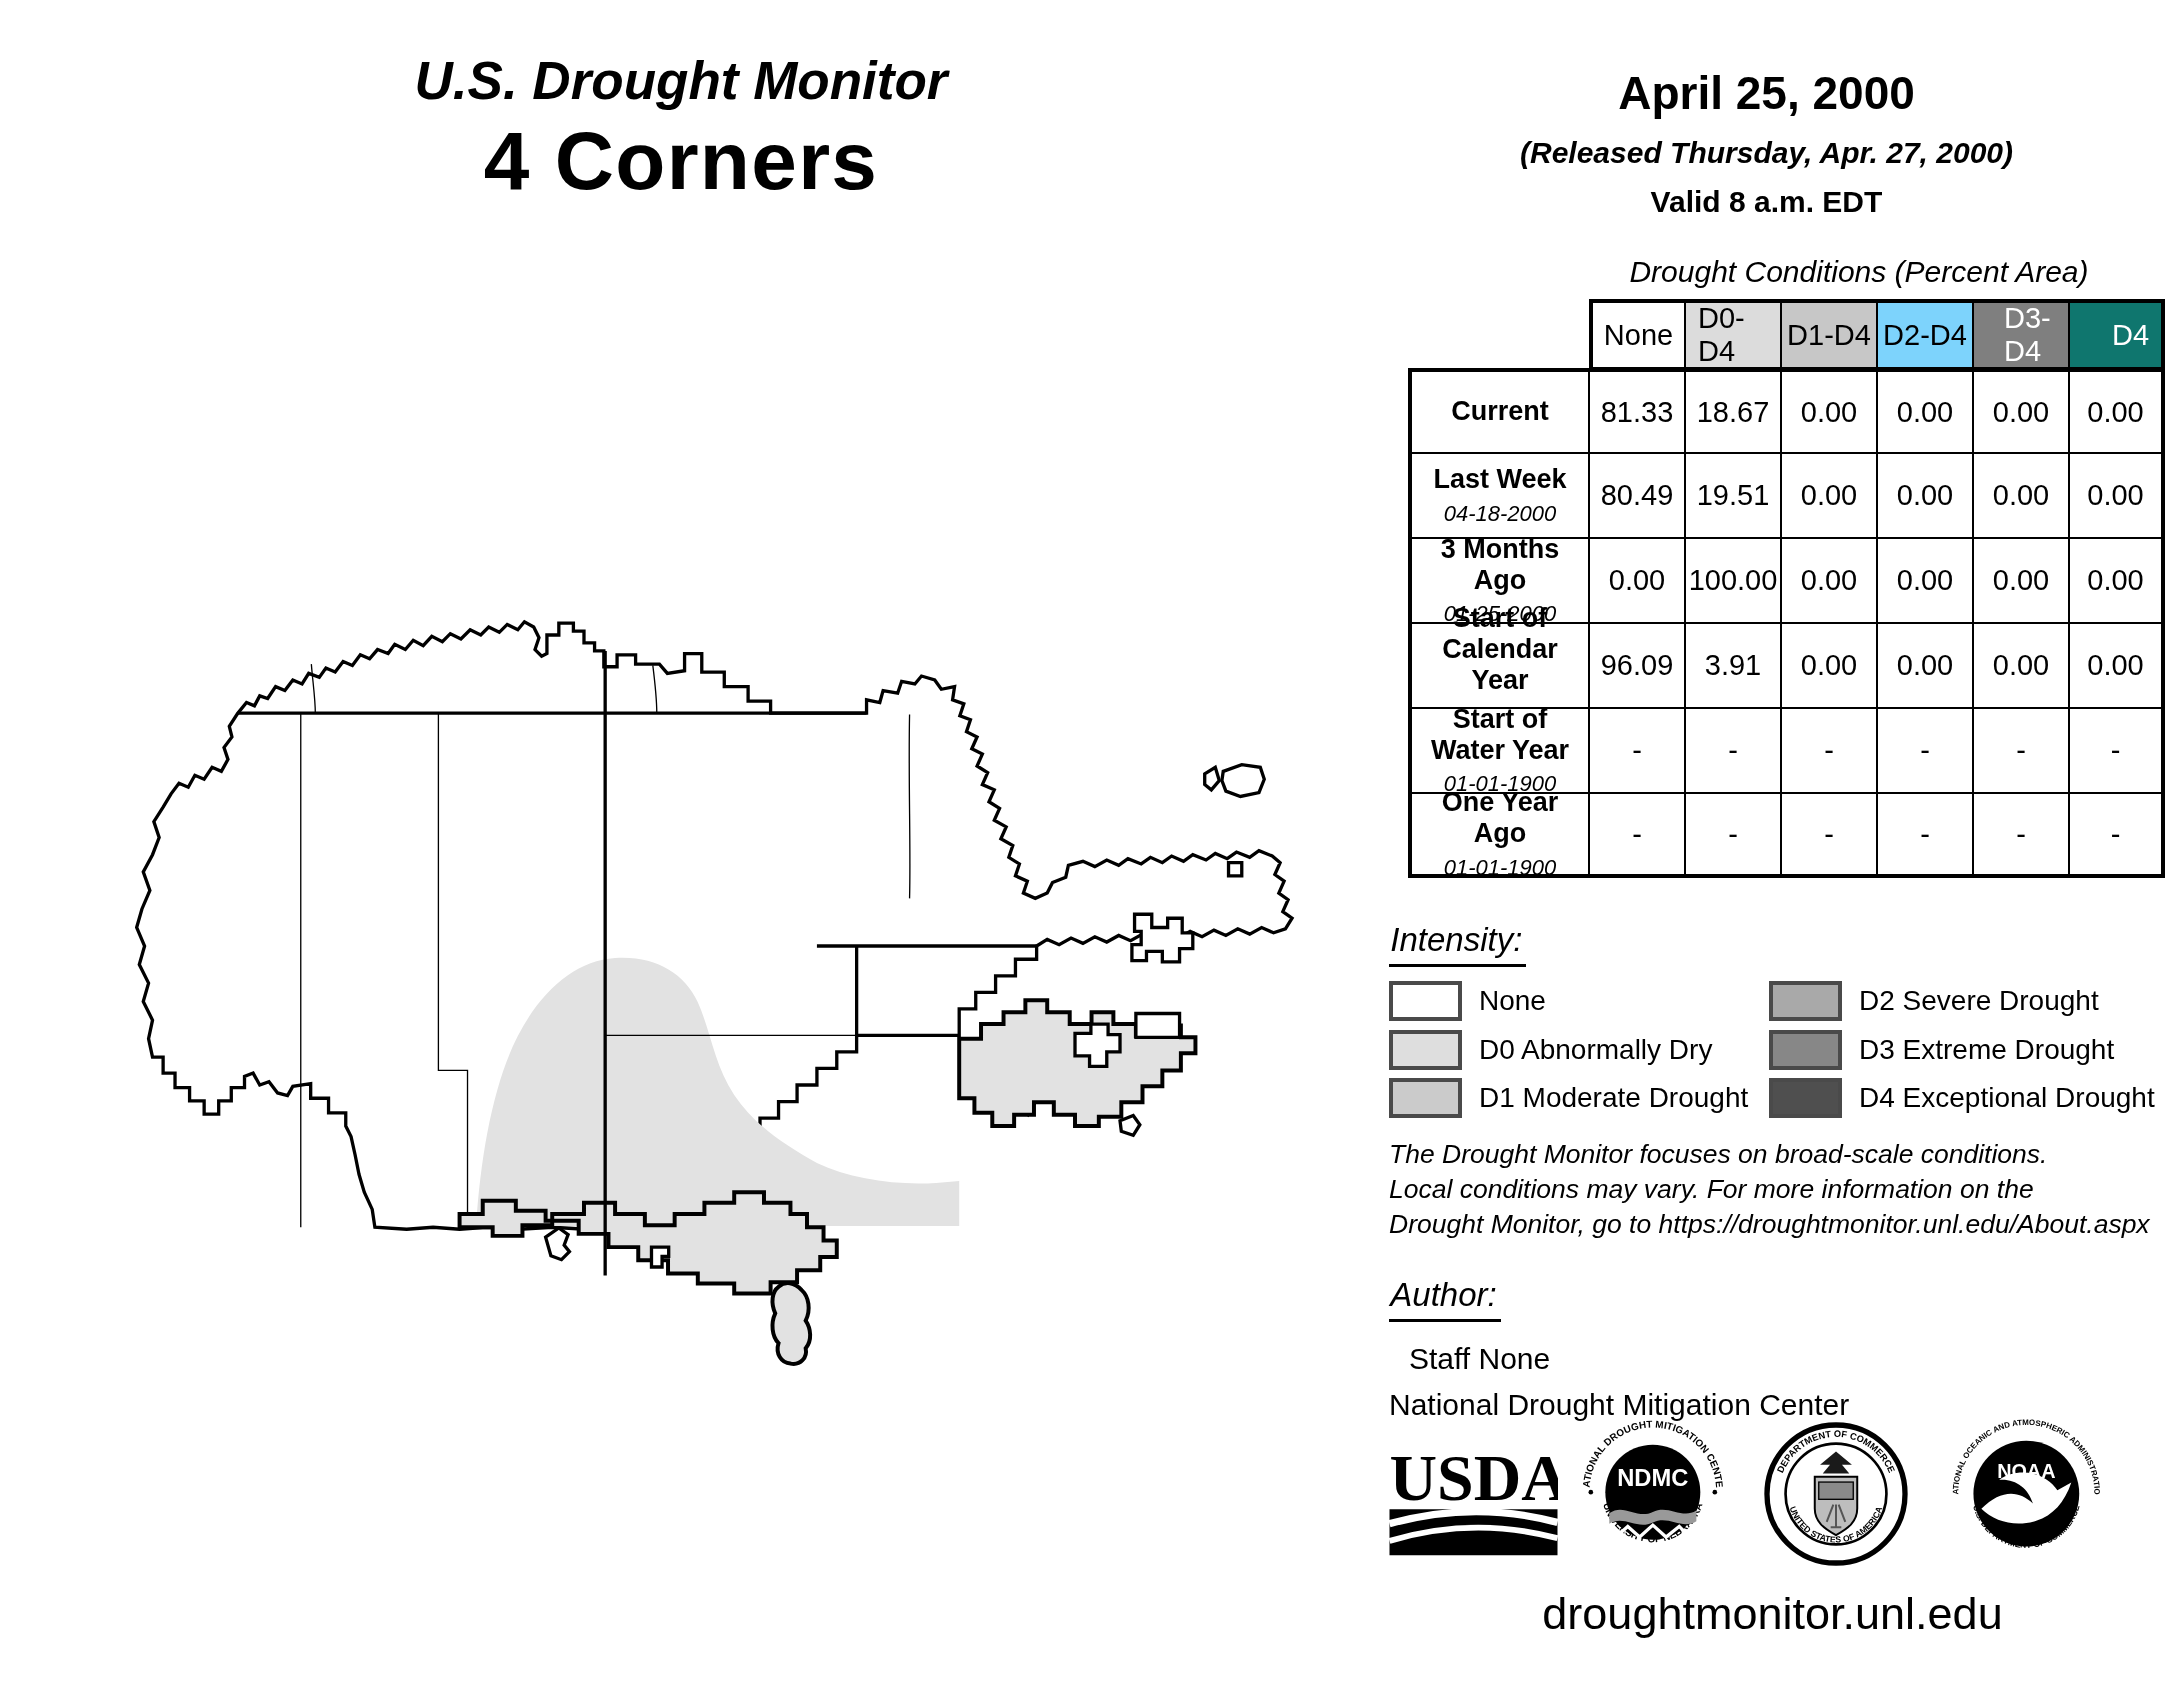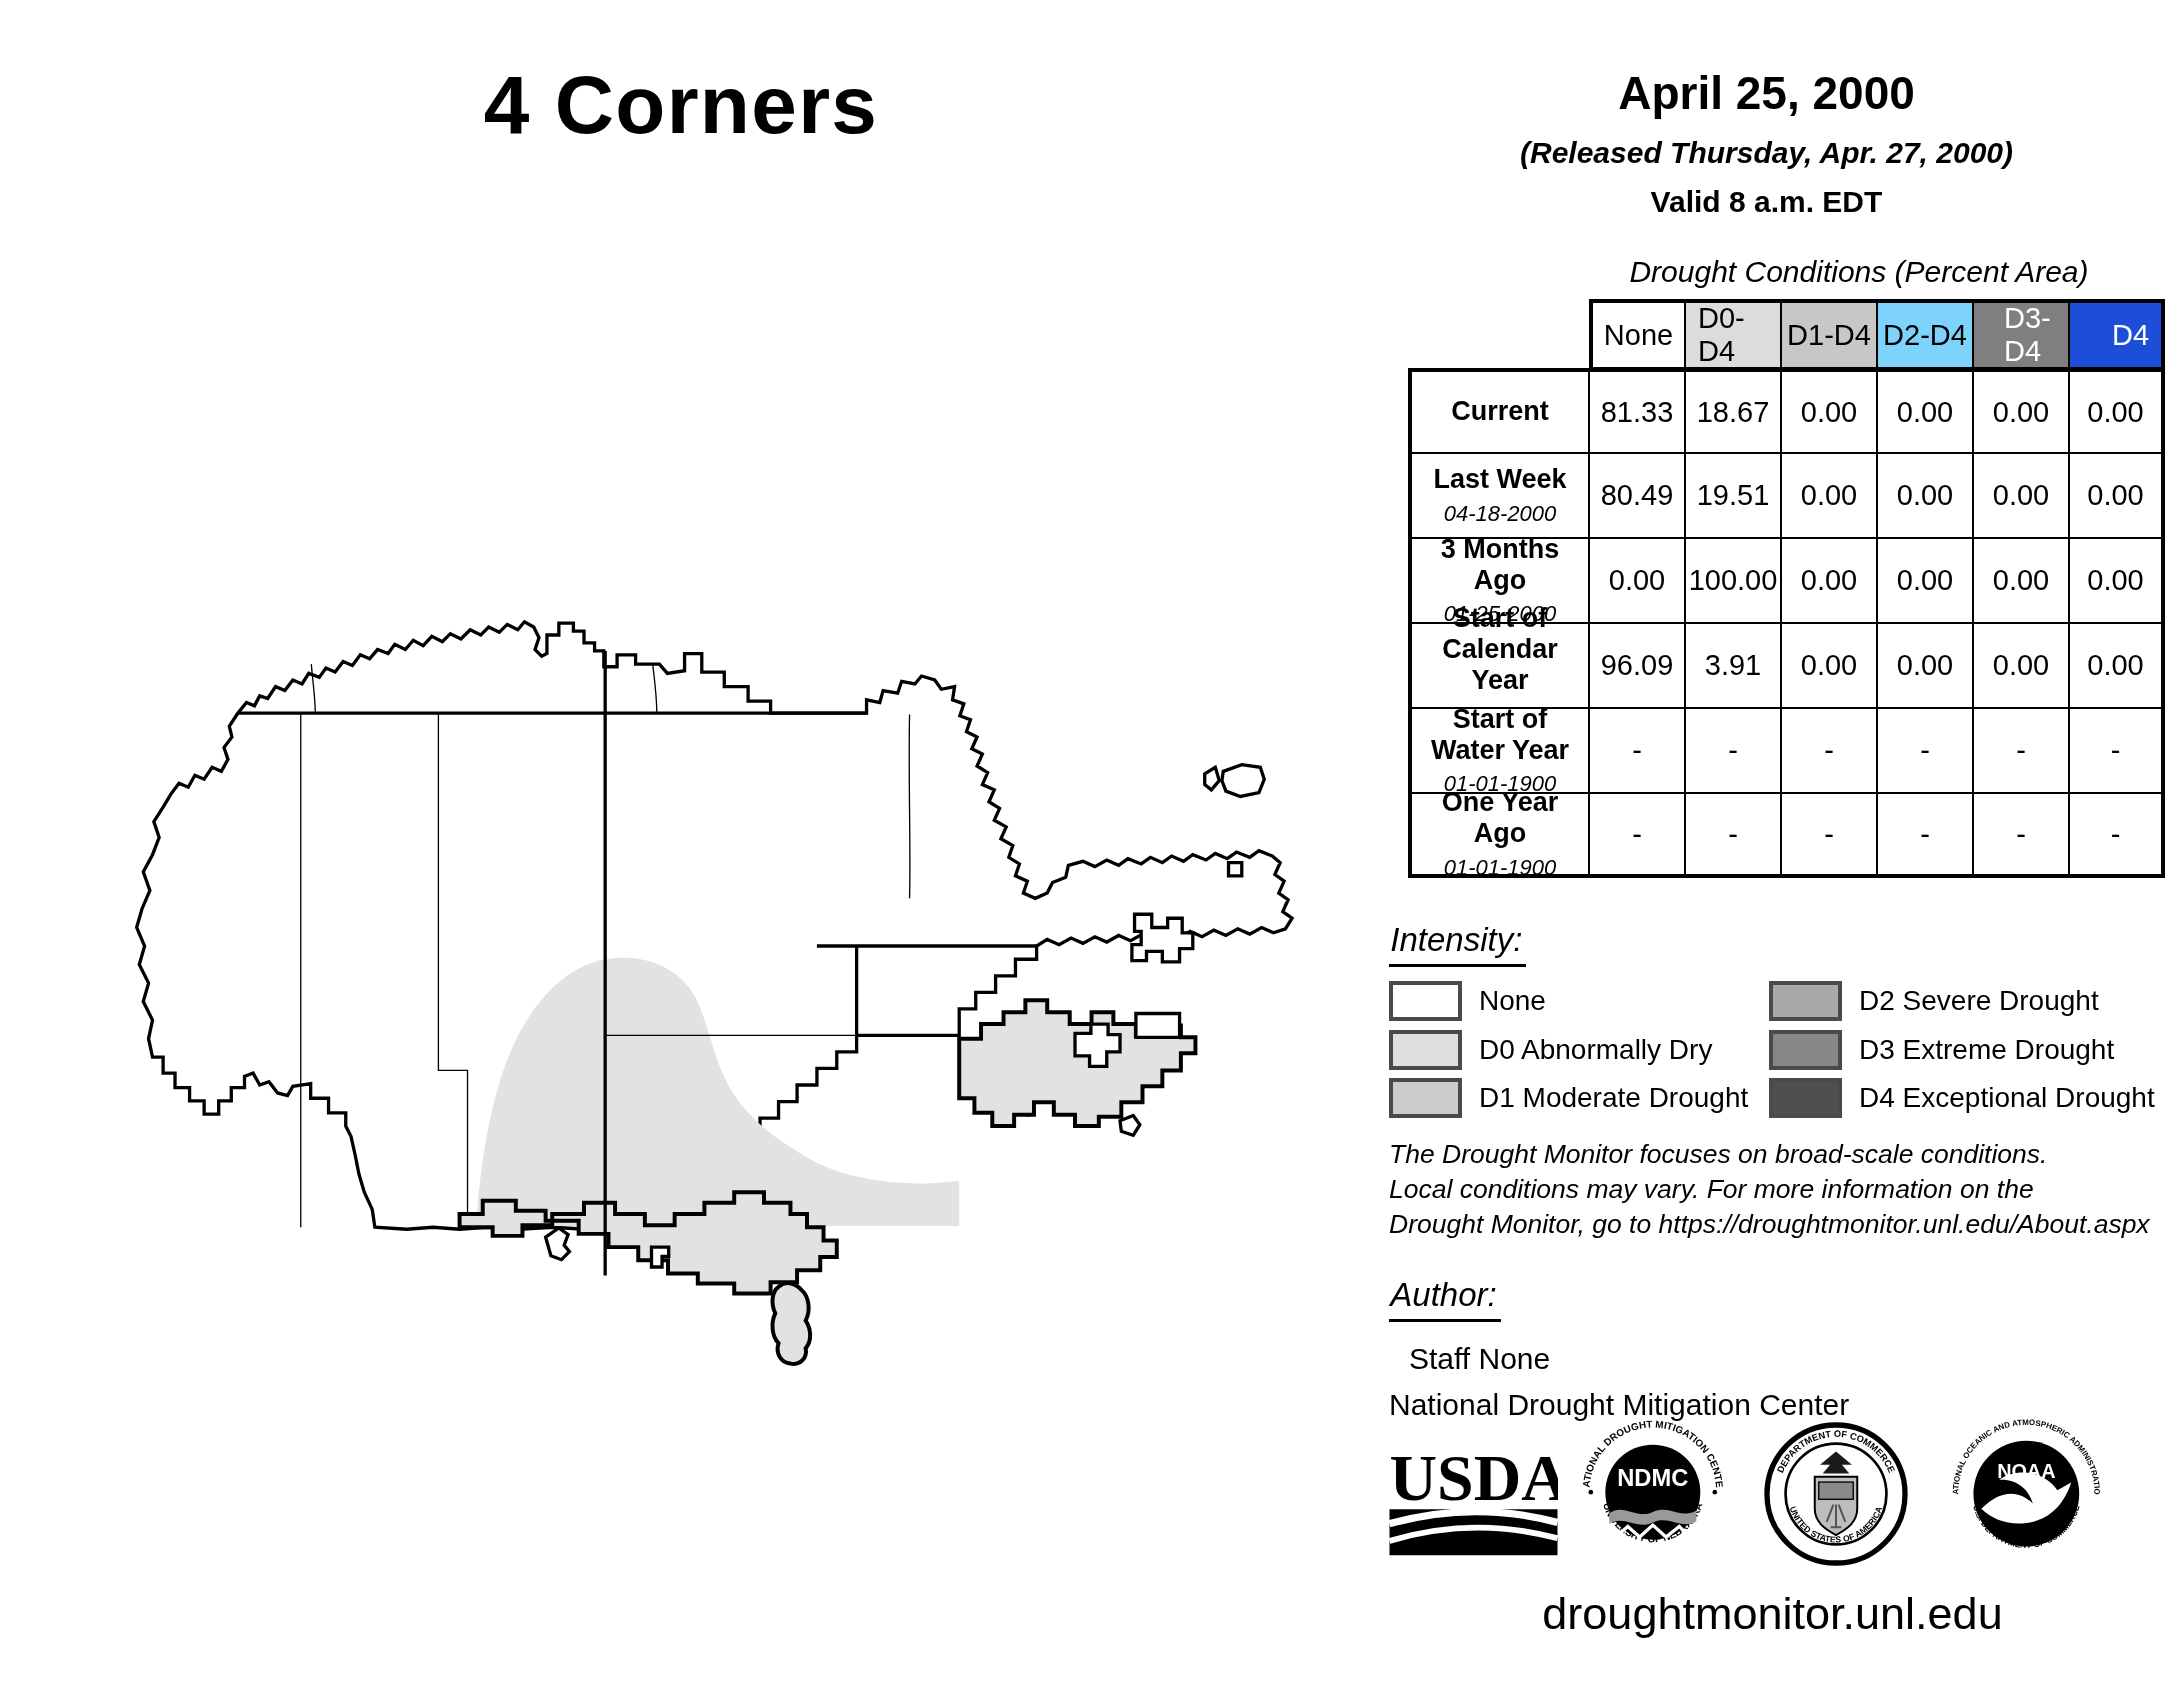--- a/index.html
+++ b/index.html
@@ -78,20 +78,21 @@
   .xthick{stroke-width:6px;}
   .thin{stroke-width:2px;}
   .whitefill{fill:#fff;}
   .d0{fill:var(--d0);}
   .ringtext{font-family:"Liberation Sans",sans-serif;font-weight:bold;}
 </style>
 </head>
 <body>
 
 <div class="abs" id="title-block">
+  <div class="t1">U.S. Drought Monitor</div>
   <div class="t2">4 Corners</div>
 </div>
 
 <div class="abs" id="date-block">
   <div class="d1">April 25, 2000</div>
   <div class="d2">(Released Thursday, Apr. 27, 2000)</div>
   <div class="d3">Valid 8 a.m. EDT</div>
 </div>
 
 <div class="abs" id="map-wrap">
@@ -173,21 +174,21 @@
 <div class="abs" id="tbl-title">Drought Conditions (Percent Area)</div>
 
 <div class="abs" id="cond-table">
 
   <div class="cell corner"></div>
   <div class="cell hd bt bl" style="background: rgb(255, 255, 255);">None</div>
   <div class="cell hd bt" style="background: rgb(220, 220, 220); padding-left: 12px;">D0-D4</div>
   <div class="cell hd bt" style="background: rgb(199, 199, 199);">D1-D4</div>
   <div class="cell hd bt" style="background: #7dd3fc;">D2-D4</div>
   <div class="cell hd bt lighttx" style="background: rgb(127, 127, 127);">D3-D4</div>
-  <div class="cell hd bt br lighttx" style="background: #1d4ed8;">D4</div>
+  <div class="cell hd bt br lighttx" style="background: #0f766e;">D4</div>
 
   <div class="cell bl sep">
     <div class="rl">Current</div>
 
   </div>
   <div class="cell val sep">81.33</div>
   <div class="cell val sep">18.67</div>
   <div class="cell val sep">0.00</div>
   <div class="cell val sep">0.00</div>
   <div class="cell val sep">0.00</div>

